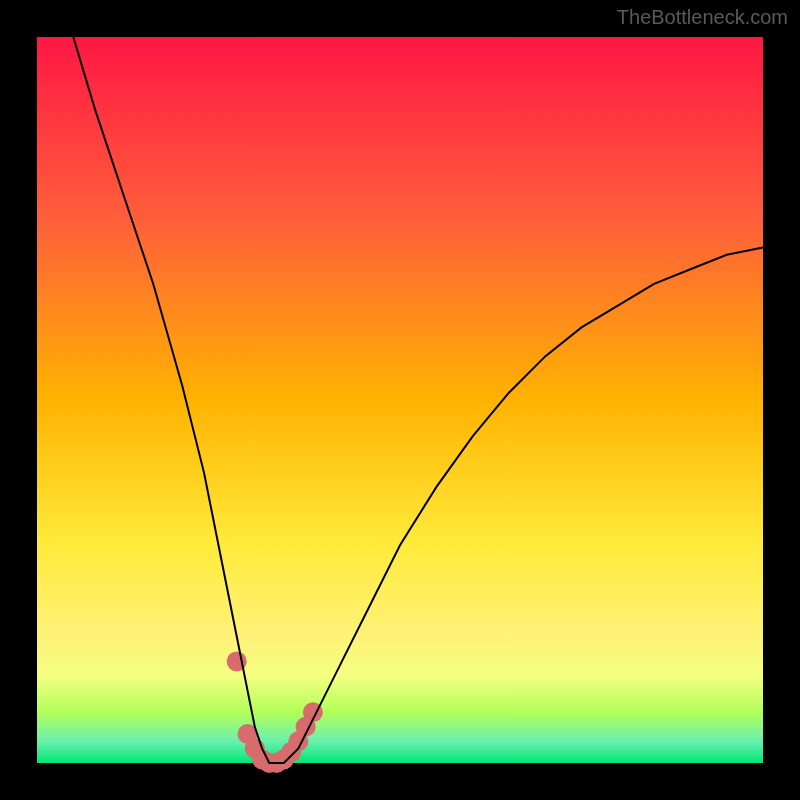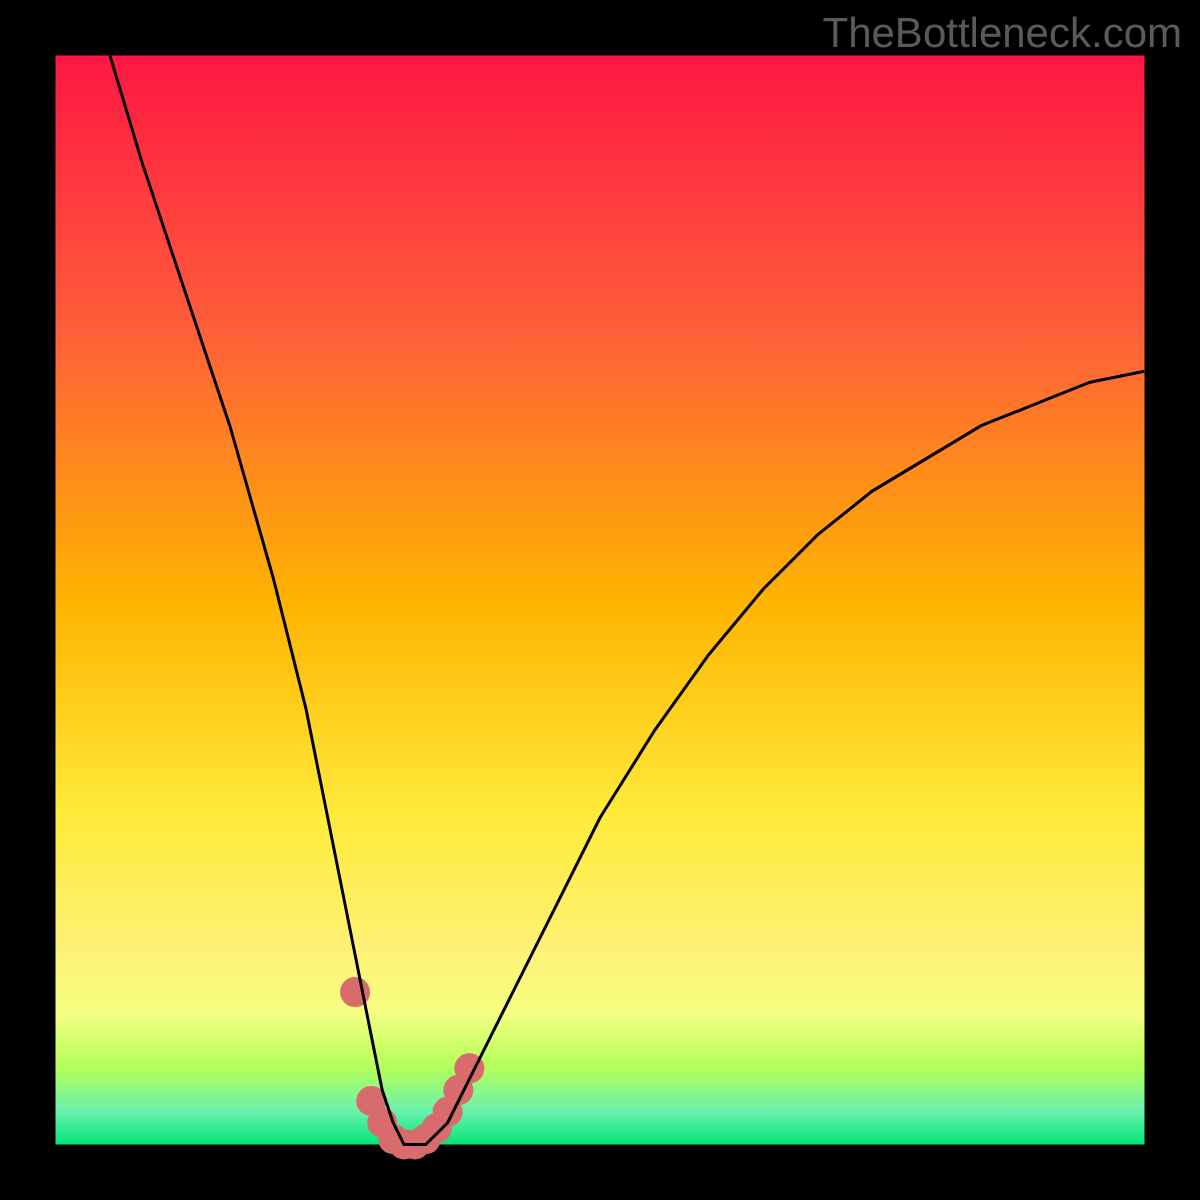--- a/index.html
+++ b/index.html
@@ -16,21 +16,21 @@
     top: 0;
     left: 0;
     width: 800px;
     height: 800px;
   }
   .watermark {
     position: absolute;
     top: 6px;
     right: 12px;
     color: #5a5a5a;
-    font-size: 28px;
+    font-size: 20px;
     font-weight: 500;
     z-index: 10;
   }
   svg {
     display: block;
   }
 </style>
 </head>
 <body>
 

